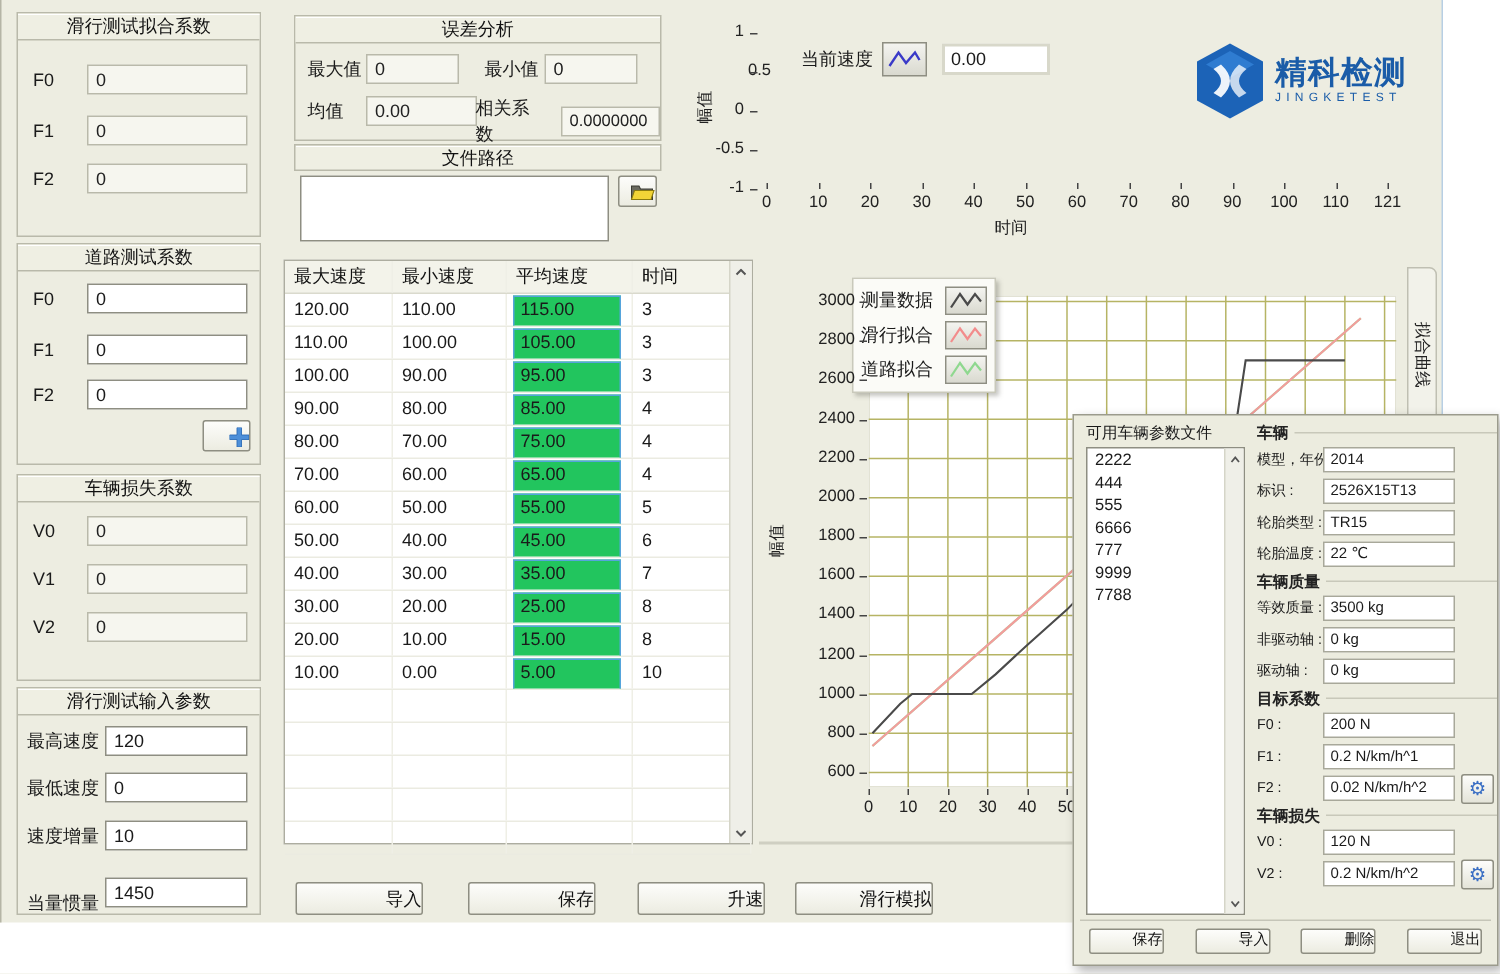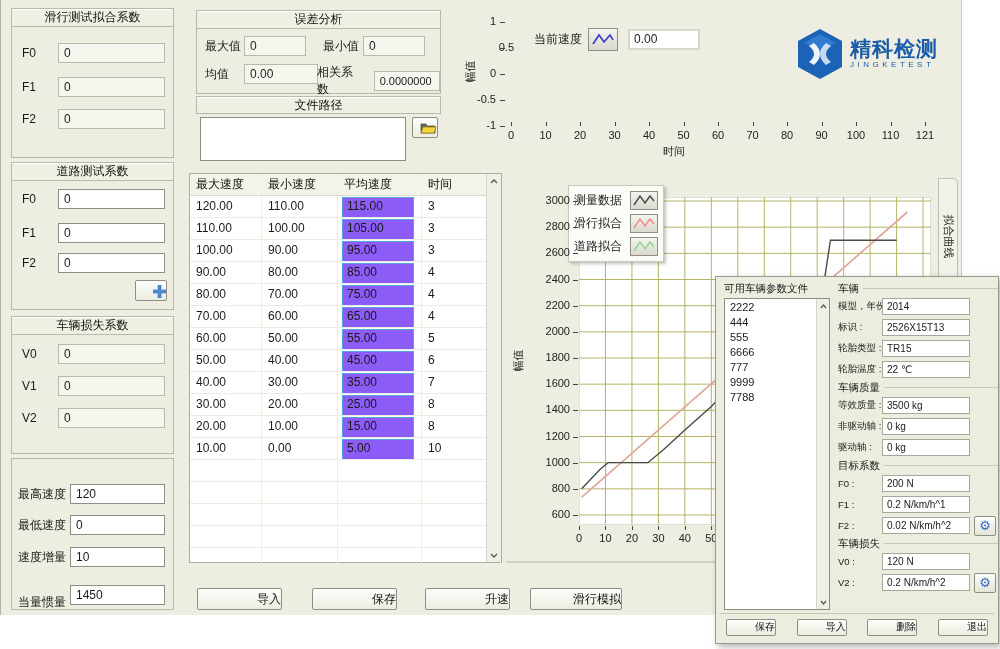--- a/index.html
+++ b/index.html
@@ -18,21 +18,21 @@
   .srow .lbl { display:inline-block; }
   .btn { background:linear-gradient(#FDFDFB,#ECECE1); border:1px solid #8e8e82; border-radius:2px;
          font-size:12px; color:#111; text-align:right; cursor:default; font-family:inherit; }
   
   .table { position:absolute; left:188px; top:173px; width:313px; height:390px; background:#fff; border:1px solid #adada0; }
   .thead { display:flex; height:22px; background:#F3F3EA; border-bottom:1px solid #dadacd; }
   .tc { padding-left:6px; font-size:12px; line-height:21px; border-right:1px solid #efefe6; overflow:hidden; white-space:nowrap; }
   .tc.h { color:#111; }
   .c0{width:72px;} .c1{width:76px;} .c2{width:84px;} .c3{flex:1;}
   .tr { display:flex; height:22px; border-bottom:1px solid #ebebe1; }
-  .avg-box { border:1px solid #55a4dc; background:#8b5cf6; height:24px; line-height:16px; margin-top:1px; margin-left:-2px;
+  .avg-box { border:1px solid #55a4dc; background:#22c55e; height:24px; line-height:16px; margin-top:1px; margin-left:-2px;
              padding-left:4px; width:72px; }
   .vscroll { position:absolute; top:0; bottom:0; right:0; width:15px; background:#EFEFE8; border-left:1px solid #d5d5c8; }
   .varrow { position:absolute; left:0; right:0; height:14px; display:flex; align-items:center; justify-content:center; }
   
   .tick-lbl { position:absolute; font-size:11px; color:#222; }
   .ydash { position:absolute; width:5px; height:1px; background:#444; }
   .xdash { position:absolute; width:1px; height:4px; background:#444; }
   .vert-label { position:absolute; font-size:11px; color:#222; transform:rotate(-90deg); transform-origin:center; white-space:nowrap; }
   .fit-plot { position:absolute; background:#fff; border:1px solid #e2e2d4; }
   .legend-box { position:absolute; background:#FBFBF7; border:1px solid #c9c9bb; box-shadow:2px 2px 3px rgba(90,90,80,.35); padding:3px 5px; }
@@ -43,21 +43,21 @@
               border:1px solid #bfbfb2; border-radius:0 5px 5px 0; display:flex; align-items:center; justify-content:center; }
   .side-tab span { transform:rotate(90deg); white-space:nowrap; font-size:11px; color:#222; }
   
   .dialog { position:absolute; left:715px; top:276px; width:284px; height:368px; background:#ECECDF;
             border:1px solid #9b9b8d; box-shadow:3px 3px 7px rgba(0,0,0,.3); z-index:50; }
   .dlg-listbox { position:absolute; left:8px; top:21px; width:106px; height:312px; background:#fff; border:1px solid #8e8e82; }
   .dlg-listbox .items { position:absolute; left:1px; top:1px; right:14px; bottom:1px; overflow:hidden; }
   .list-item { font-size:11px; line-height:15px; padding-left:4px; }
   .dlg-scroll { position:absolute; top:0; bottom:0; right:0; width:13px; background:#EFEFE8; border-left:1px solid #d5d5c8; }
   .dlg-sections { position:absolute; left:122px; top:4px; width:160px; }
-  .dlg-sec-title { display:flex; align-items:center; height:15px; font-size:10.5px; color:#222; }
+  .dlg-sec-title { display:flex; align-items:center; height:15px; font-size:10.5px; color:#222;font-weight:bold; }
   .dlg-sec-title .rule { flex:1; height:1px; background:#c8c8ba; margin-left:4px; }
   .dlg-row { display:flex; align-items:center; height:21px; position:relative; }
   .dlg-label { width:44px; font-size:9.5px; white-space:nowrap; overflow:hidden; }
   .dlg-input { width:88px; height:17px; line-height:15px; background:#fff; border:1px solid #a8a89a; font-size:10px; padding-left:4px; }
   .gear-btn { width:22px; height:20px; margin-left:4px; background:linear-gradient(#fdfdfb,#e4e4d9); border:1px solid #8e8e82; border-radius:2px;
               display:flex; align-items:center; justify-content:center; padding:0; }
   .gear { font-size:13px; color:#3b6fc4; line-height:1; }
   .dlg-footer { position:absolute; left:4px; right:4px; bottom:3px; height:27px; border-top:1px solid #c5c5b8;
                 display:flex; align-items:center; justify-content:space-between; padding:0 6px; }
   .dlg-btn { width:50px; height:17px; font-size:10px; line-height:14px; }
@@ -118,20 +118,21 @@
         <span class="lbl" style="width:36px;">V1</span>
         <div class="ind" style="flex:1;">0</div>
       </div>
     <div class="srow" style="left:10px; top:91px; right:8px;">
         <span class="lbl" style="width:36px;">V2</span>
         <div class="ind" style="flex:1;">0</div>
       </div>
   </div>
 
   <div class="panel" style="left:10px; top:458px; width:163px; height:152px;">
+    <div class="panel-title">滑行测试输入参数</div>
     <div class="srow" style="left:6px; top:25px; right:8px;">
         <span class="lbl" style="width:52px;">最高速度</span>
         <div class="inp" style="flex:1;">120</div>
       </div>
     <div class="srow" style="left:6px; top:56px; right:8px;">
         <span class="lbl" style="width:52px;">最低速度</span>
         <div class="inp" style="flex:1;">0</div>
       </div>
     <div class="srow" style="left:6px; top:88px; right:8px;">
         <span class="lbl" style="width:52px;">速度增量</span>

